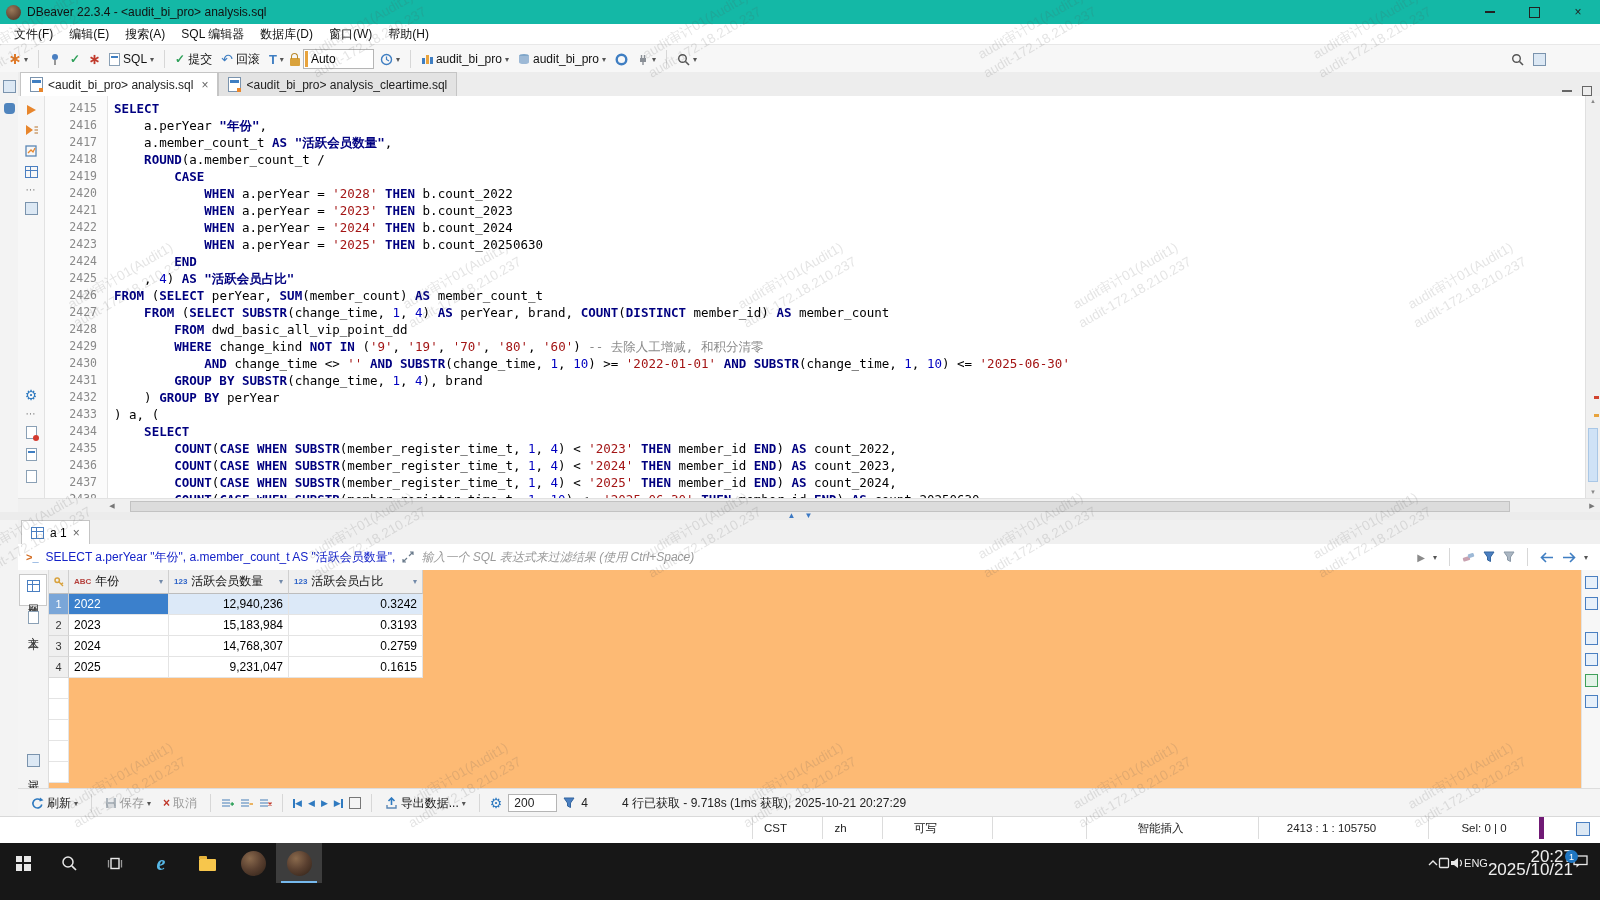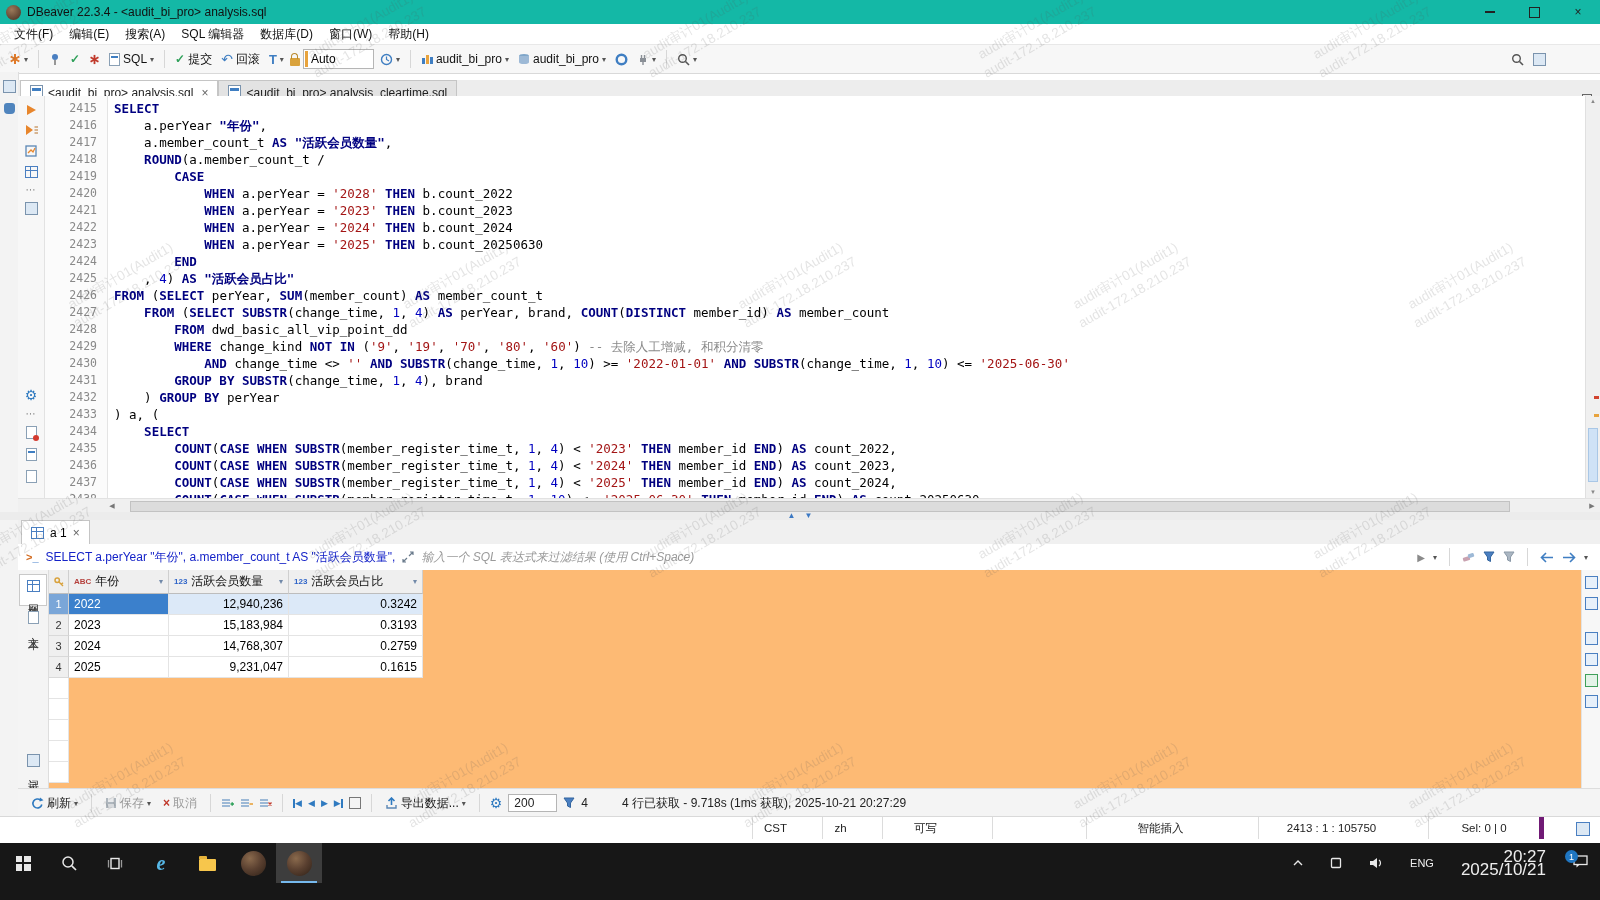--- a/index.html
+++ b/index.html
@@ -30,21 +30,21 @@
   .auto-box{display:inline-flex;align-items:center;width:62px;height:18px;border:1px solid #b5b5b5;background:#fff;
     font-size:12px;padding-left:7px;position:relative;}
   .auto-box:before{content:"";position:absolute;left:1px;top:1px;bottom:1px;width:3px;background:#e8a33d;}
   .lock{width:10px;height:8px;background:#d9a23c;border-radius:1px;position:relative;margin-top:5px;}
   .lock:before{content:"";position:absolute;left:1.5px;top:-5px;width:5px;height:5px;border:1.5px solid #b98a2e;border-bottom:none;border-radius:4px 4px 0 0;}
   .t-ico{font-weight:bold;color:#3f7ec2;font-size:13px;}
   .ck{color:#2fa05a;font-weight:bold;font-size:12px;}
   .undo{color:#3f7ec2;font-size:14px;line-height:10px;}
 
   
-  .tabbar{position:absolute;left:18px;top:80px;right:0;height:24px;background:#ededed;border-bottom:1px solid #4c1d95;
+  .tabbar{position:absolute;left:18px;top:72px;right:0;height:24px;background:#ededed;border-bottom:1px solid #4c1d95;
     display:flex;align-items:flex-end;padding-left:2px;}
   .etab{display:flex;align-items:center;gap:5px;height:23px;padding:0 9px;font-size:12px;border:1px solid #c5c5c5;
     border-bottom:none;background:#e3e3e3;color:#222;white-space:nowrap;}
   .etab.active{background:#fff;}
   .etab .close{font-size:12px;color:#666;margin-left:3px;}
   .doc-icon{width:11px;height:13px;background:#fff;border:1px solid #7a93ad;position:relative;flex:none;}
   .doc-icon:before{content:"";position:absolute;left:1px;right:1px;top:2px;height:3px;background:#3f7ec2;}
   .doc-icon:after{content:"";position:absolute;right:-1px;bottom:-1px;width:4px;height:4px;background:#e8862c;}
   .view-ctrls{margin-left:auto;display:flex;align-items:center;gap:10px;padding-right:8px;}
 
@@ -159,21 +159,21 @@
   .tk-row{display:flex;align-items:center;height:40px;}
   .tk-btn{width:46px;height:40px;display:flex;align-items:center;justify-content:center;position:relative;flex:none;}
   .tk-btn.active{background:#3d3d3d;}
   .tk-btn.active:after{content:"";position:absolute;left:5px;right:5px;bottom:0;height:2px;background:#76b9ed;}
   .winlogo{width:15px;height:15px;display:grid;grid-template-columns:1fr 1fr;grid-template-rows:1fr 1fr;gap:1.5px;}
   .winlogo span{background:#e8e8e8;}
   .ie-e{font-family:"Liberation Serif",serif;font-style:italic;font-weight:bold;font-size:20px;color:#56b7e6;line-height:20px;}
   .folder{width:17px;height:12px;background:#f7c64c;border-radius:1px;position:relative;margin-top:3px;}
   .folder:before{content:"";position:absolute;left:0;top:-3px;width:8px;height:3px;background:#e7b33a;border-radius:1px 1px 0 0;}
   .beaver{width:25px;height:25px;border-radius:50%;background:radial-gradient(circle at 36% 30%, #8a6a4d 0%, #5a4030 48%, #2e2016 100%);}
-  .tk-right{position:absolute;right:0;top:0;height:40px;display:flex;align-items:center;gap:27px;padding-right:12px;}
+  .tk-right{position:absolute;right:0;top:0;height:40px;display:flex;align-items:center;gap:0;padding-right:12px;}
   .tk-txt{color:#eee;font-size:11px;}
   .clock{color:#eee;font-size:17px;line-height:13px;text-align:right;}
   .ac-wrap{position:relative;}
   .badge{position:absolute;left:-8px;top:-4px;width:13px;height:13px;border-radius:50%;background:#1f76c2;color:#fff;
     font-size:9px;display:flex;align-items:center;justify-content:center;}
 
   
   .wm{position:absolute;inset:0;pointer-events:none;z-index:60;overflow:hidden;}
   .wm-item{position:absolute;width:200px;transform:rotate(-30deg);color:rgba(90,90,90,0.16);
     font-size:13.5px;line-height:19px;text-align:center;white-space:nowrap;}

